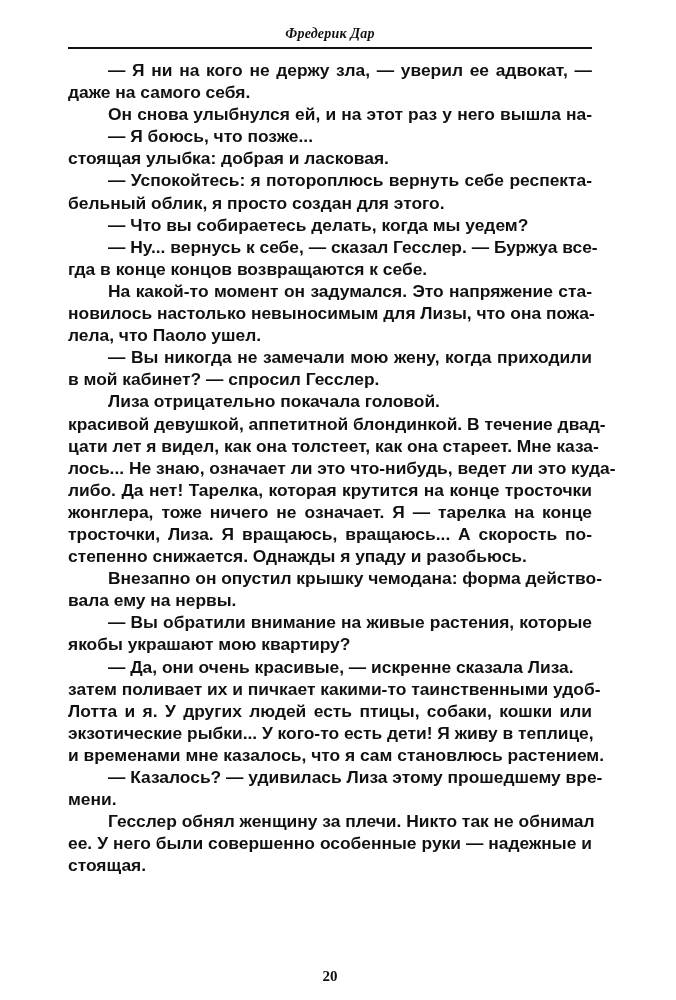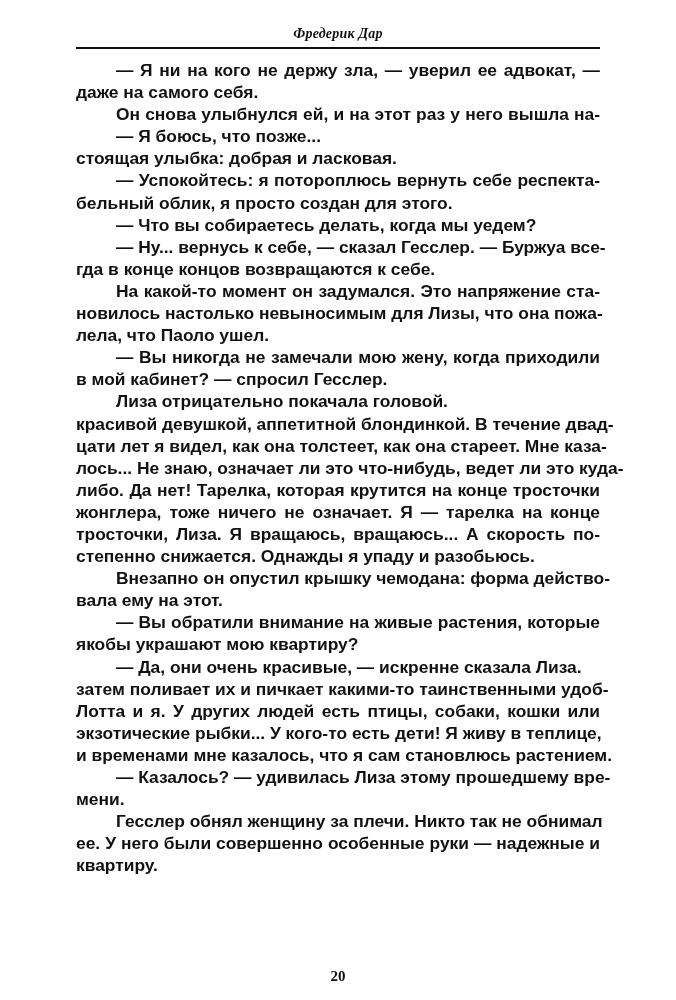--- a/index.html
+++ b/index.html
@@ -9,21 +9,21 @@
     }
     body {
       width: 676px;
       height: 1000px;
       position: relative;
       overflow: hidden;
       color: #111111;
     }
     .page {
       position: absolute;
-      left: 76px;
+      left: 68px;
       top: 0;
       width: 524px;
       height: 812px;
     }
     .running-head {
       position: absolute;
       top: 26px;
       left: 0;
       width: 524px;
       text-align: center;
@@ -100,29 +100,29 @@
       <span class="line last">в мой кабинет? — спросил Гесслер.</span>
       <span class="line indent last">Лиза отрицательно покачала головой.</span>
       <span class="line">красивой девушкой, аппетитной блондинкой. В течение двад-</span>
       <span class="line">цати лет я видел, как она толстеет, как она стареет. Мне каза-</span>
       <span class="line">лось... Не знаю, означает ли это что-нибудь, ведет ли это куда-</span>
       <span class="line">либо. Да нет! Тарелка, которая крутится на конце тросточки</span>
       <span class="line">жонглера, тоже ничего не означает. Я — тарелка на конце</span>
       <span class="line">тросточки, Лиза. Я вращаюсь, вращаюсь... А скорость по-</span>
       <span class="line last">степенно снижается. Однажды я упаду и разобьюсь.</span>
       <span class="line indent">Внезапно он опустил крышку чемодана: форма действо-</span>
-      <span class="line last">вала ему на этот.</span>
+      <span class="line last">вала ему на нервы.</span>
       <span class="line indent">— Вы обратили внимание на живые растения, которые</span>
       <span class="line last">якобы украшают мою квартиру?</span>
       <span class="line indent last">— Да, они очень красивые, — искренне сказала Лиза.</span>
       <span class="line">затем поливает их и пичкает какими-то таинственными удоб-</span>
       <span class="line">Лотта и я. У других людей есть птицы, собаки, кошки или</span>
       <span class="line">экзотические рыбки... У кого-то есть дети! Я живу в теплице,</span>
       <span class="line last">и временами мне казалось, что я сам становлюсь растением.</span>
       <span class="line indent">— Казалось? — удивилась Лиза этому прошедшему вре-</span>
       <span class="line last">мени.</span>
       <span class="line indent">Гесслер обнял женщину за плечи. Никто так не обнимал</span>
       <span class="line">ее. У него были совершенно особенные руки — надежные и</span>
-      <span class="line last">квартиру.</span>
+      <span class="line last">стоящая.</span>
     </div>
 
   <div class="folio">20</div>
 </div>
 
 </body></html>

